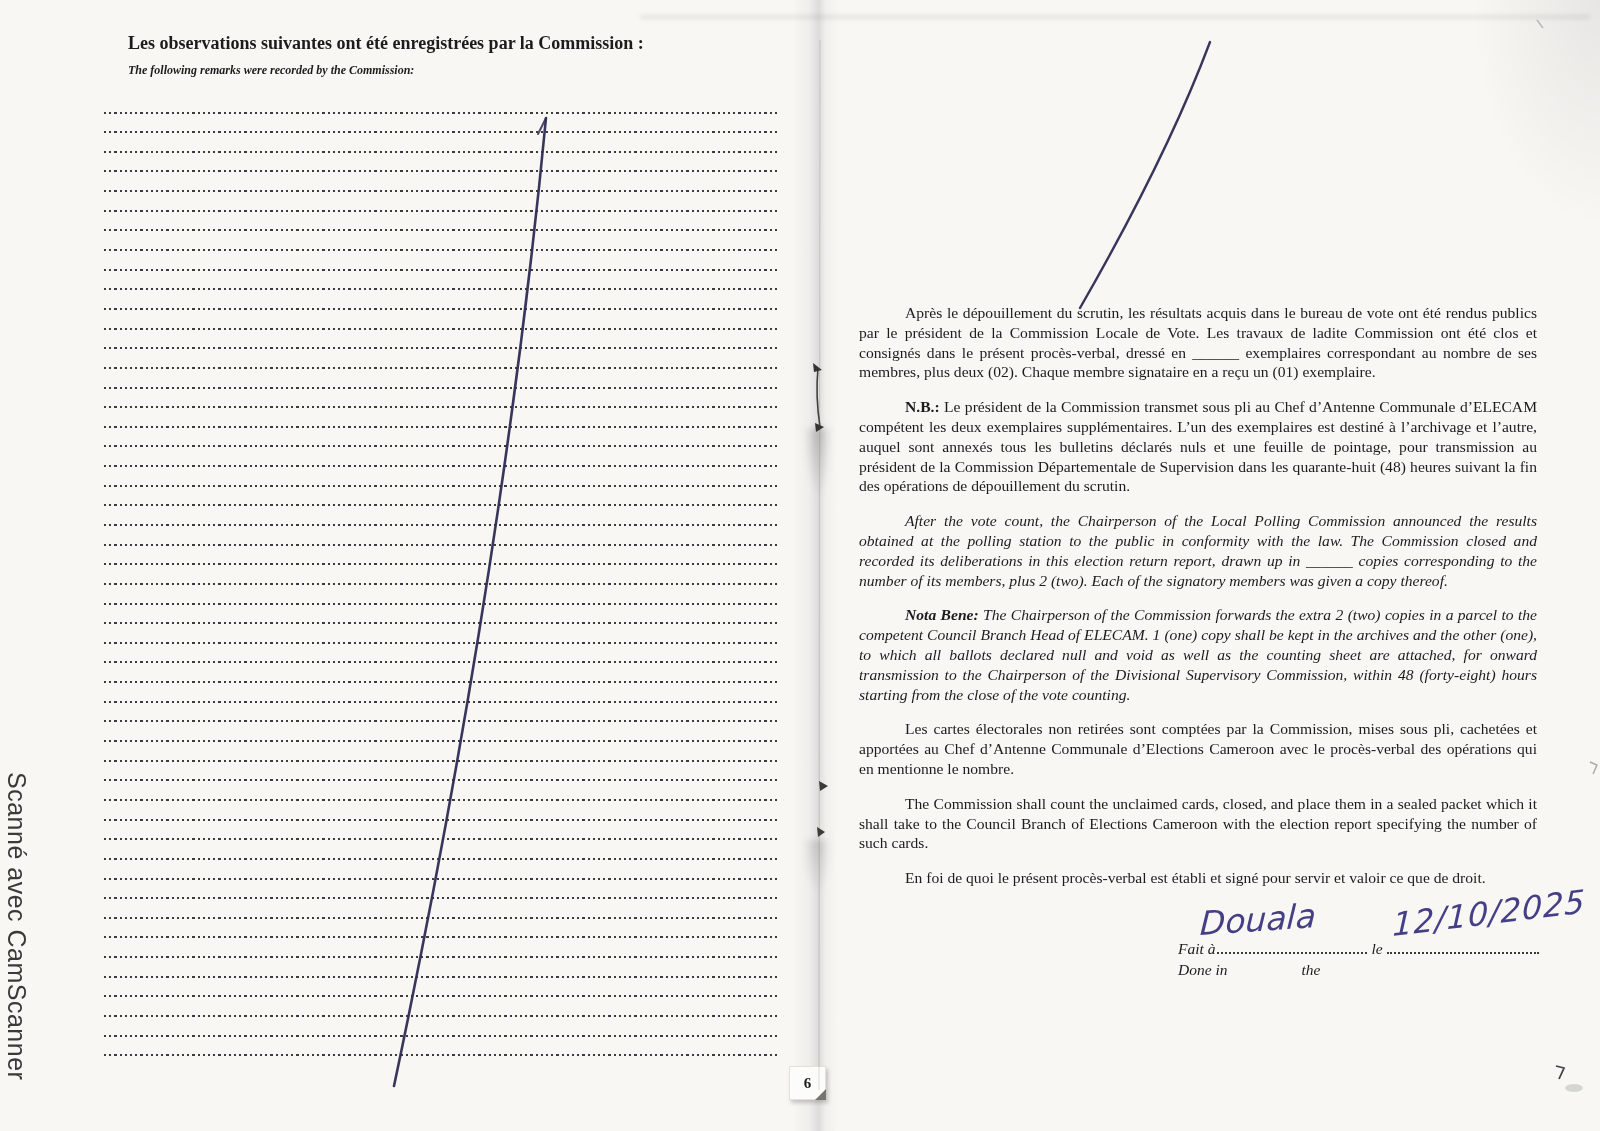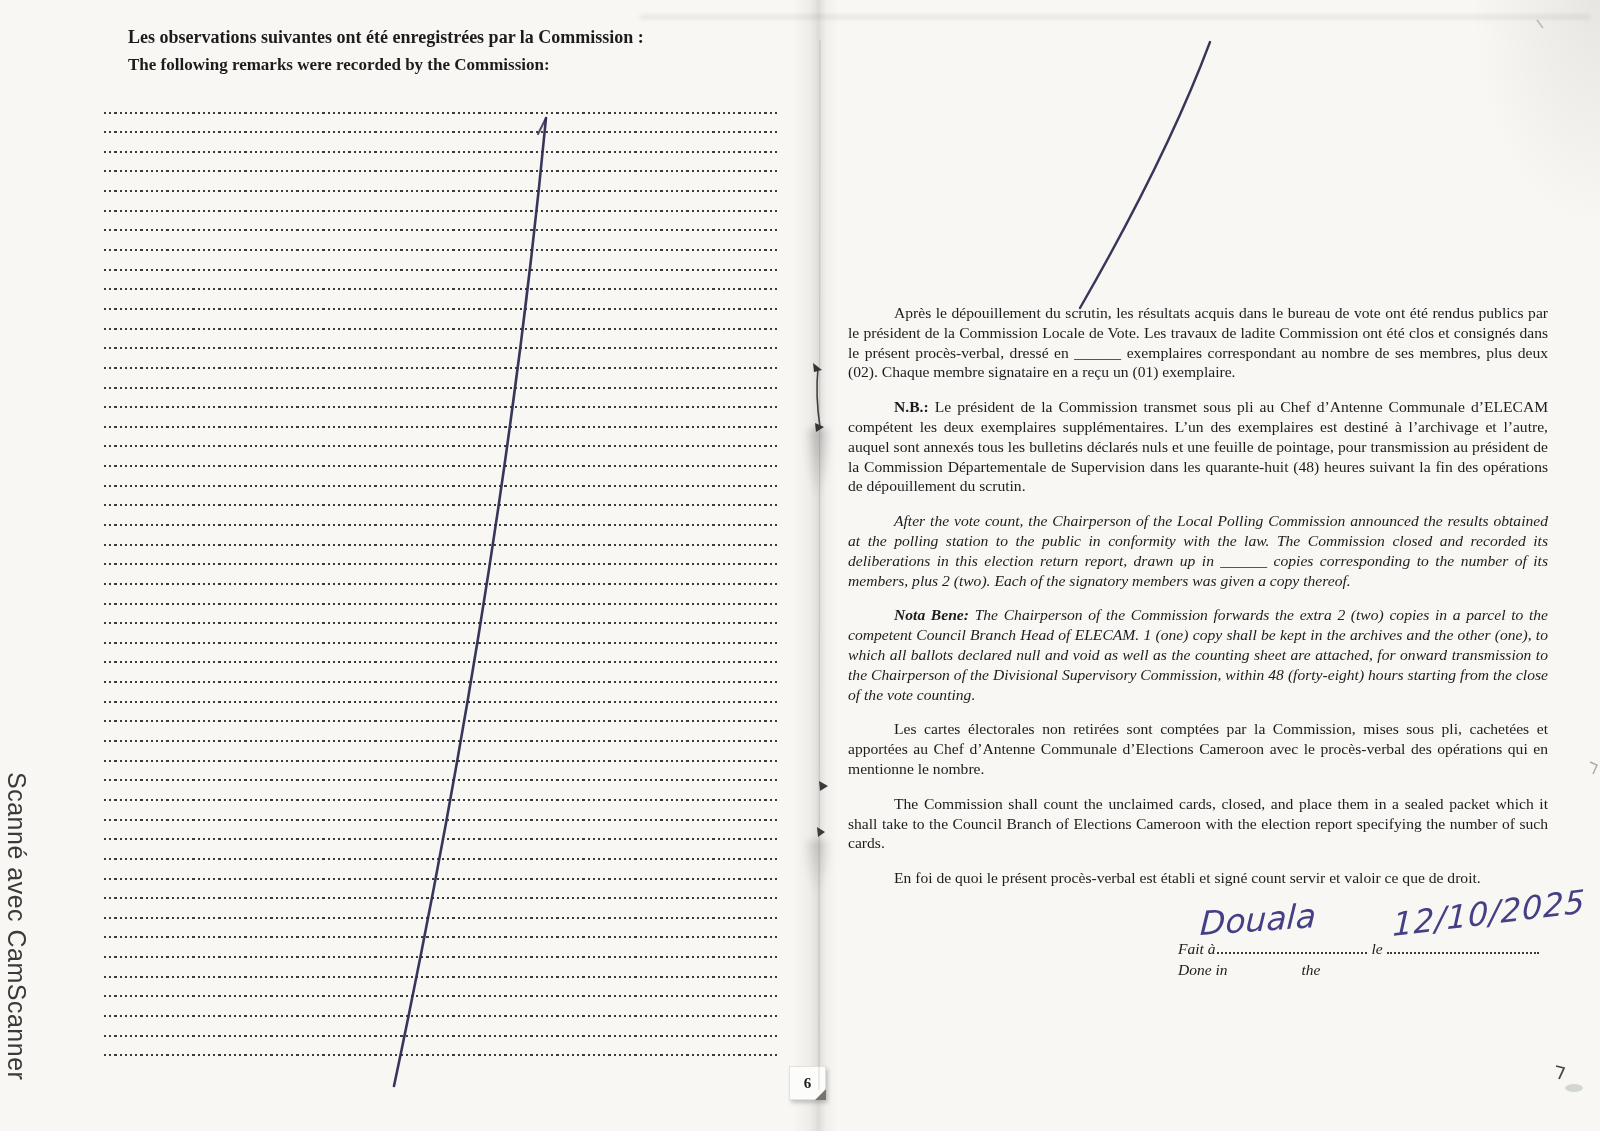--- a/index.html
+++ b/index.html
@@ -15,23 +15,23 @@
     font-family:"Liberation Serif",serif;color:var(--ink);
   }
   
   .watermark{
     position:absolute;left:2px;top:772px;height:300px;
     writing-mode:vertical-rl;
     font-family:"Liberation Sans",sans-serif;font-size:25px;color:#3a3a3a;
     letter-spacing:.5px;white-space:nowrap;
   }
   
-  .left-heading{position:absolute;left:128px;top:24px;width:640px;line-height:27px;}
+  .left-heading{position:absolute;left:128px;top:30px;width:640px;line-height:27px;}
   .left-heading .h-fr{font-weight:bold;font-size:18px;}
-  .left-heading .h-en{font-weight:bold;font-size:17px;}
+  .left-heading .h-en{font-weight:bold;font-style:italic;font-size:12px;}
   .lines{position:absolute;}
   .lines .rule{width:100%;}
   .lines-left{left:104px;top:94px;width:676px;}
   .lines-left .rule{
     height:19.65px;
     background:repeating-linear-gradient(90deg,#3b3b3b 0 2.2px,rgba(0,0,0,0) 2.2px 5.2px) left bottom/100% 2.1px no-repeat;
   }
   
   .badge{
     position:absolute;left:789px;top:1066px;width:35px;height:32px;
@@ -42,21 +42,21 @@
   }
   .badge::after{
     content:"";position:absolute;right:-1px;bottom:-1px;
     border-style:solid;border-width:0 0 11px 11px;
     border-color:transparent transparent #76746f transparent;
   }
   
   .right-page{position:absolute;left:848px;top:30px;width:718px;}
   .paras{position:absolute;left:0;top:273px;width:700px;}
   .paras p{
-    margin:0 0 15px;font-size:15.6px;line-height:19.8px;
+    margin:0 11px 15px;font-size:15.6px;line-height:19.8px;
     text-align:justify;text-indent:46px;
   }
   .paras p.tight{margin-bottom:0;}
   .italic{font-style:italic;}
   .lead{font-weight:bold;}
   .lead.it{font-style:italic;}
   
   .sig{position:absolute;left:330px;top:896px;width:390px;font-size:15.5px;}
   .sig-row{white-space:nowrap;font-style:italic;margin-top:12px;}
   .dots{display:inline-block;border-bottom:2px dotted #3a3a3a;height:14px;vertical-align:baseline;}
@@ -157,21 +157,21 @@
 
   <div class="right-page">
 
     <div class="paras">
       <p>Après le dépouillement du scrutin, les résultats acquis dans le bureau de vote ont été rendus publics par le président de la Commission Locale de Vote. Les travaux de ladite Commission ont été clos et consignés dans le présent procès-verbal, dressé en ______ exemplaires correspondant au nombre de ses membres, plus deux (02). Chaque membre signataire en a reçu un (01) exemplaire.</p>
       <p><span class="lead">N.B.:</span> <span>Le président de la Commission transmet sous pli au Chef d’Antenne Communale d’ELECAM compétent les deux exemplaires supplémentaires. L’un des exemplaires est destiné à l’archivage et l’autre, auquel sont annexés tous les bulletins déclarés nuls et une feuille de pointage, pour transmission au président de la Commission Départementale de Supervision dans les quarante-huit (48) heures suivant la fin des opérations de dépouillement du scrutin.</span></p>
       <p class="italic">After the vote count, the Chairperson of the Local Polling Commission announced the results obtained at the polling station to the public in conformity with the law. The Commission closed and recorded its deliberations in this election return report, drawn up in ______ copies corresponding to the number of its members, plus 2 (two). Each of the signatory members was given a copy thereof.</p>
       <p class="italic"><span class="lead it">Nota Bene:</span> <span>The Chairperson of the Commission forwards the extra 2 (two) copies in a parcel to the competent Council Branch Head of ELECAM. 1 (one) copy shall be kept in the archives and the other (one), to which all ballots declared null and void as well as the counting sheet are attached, for onward transmission to the Chairperson of the Divisional Supervisory Commission, within 48 (forty-eight) hours starting from the close of the vote counting.</span></p>
       <p>Les cartes électorales non retirées sont comptées par la Commission, mises sous pli, cachetées et apportées au Chef d’Antenne Communale d’Elections Cameroon avec le procès-verbal des opérations qui en mentionne le nombre.</p>
       <p>The Commission shall count the unclaimed cards, closed, and place them in a sealed packet which it shall take to the Council Branch of Elections Cameroon with the election report specifying the number of such cards.</p>
-      <p class="tight">En foi de quoi le présent procès-verbal est établi et signé count servir et valoir ce que de droit.</p>
+      <p class="tight">En foi de quoi le présent procès-verbal est établi et signé pour servir et valoir ce que de droit.</p>
     </div>
 
     <div class="sig">
       <div class="sig-row">
         <span>Fait à</span><span class="dots d1"></span><span>le</span><span class="dots d2"></span>
       </div>
       <div class="sig-row2">
         <span class="done">Done in</span><span class="the">the</span>
       </div>
       <span class="hw hw-place">Douala</span>

